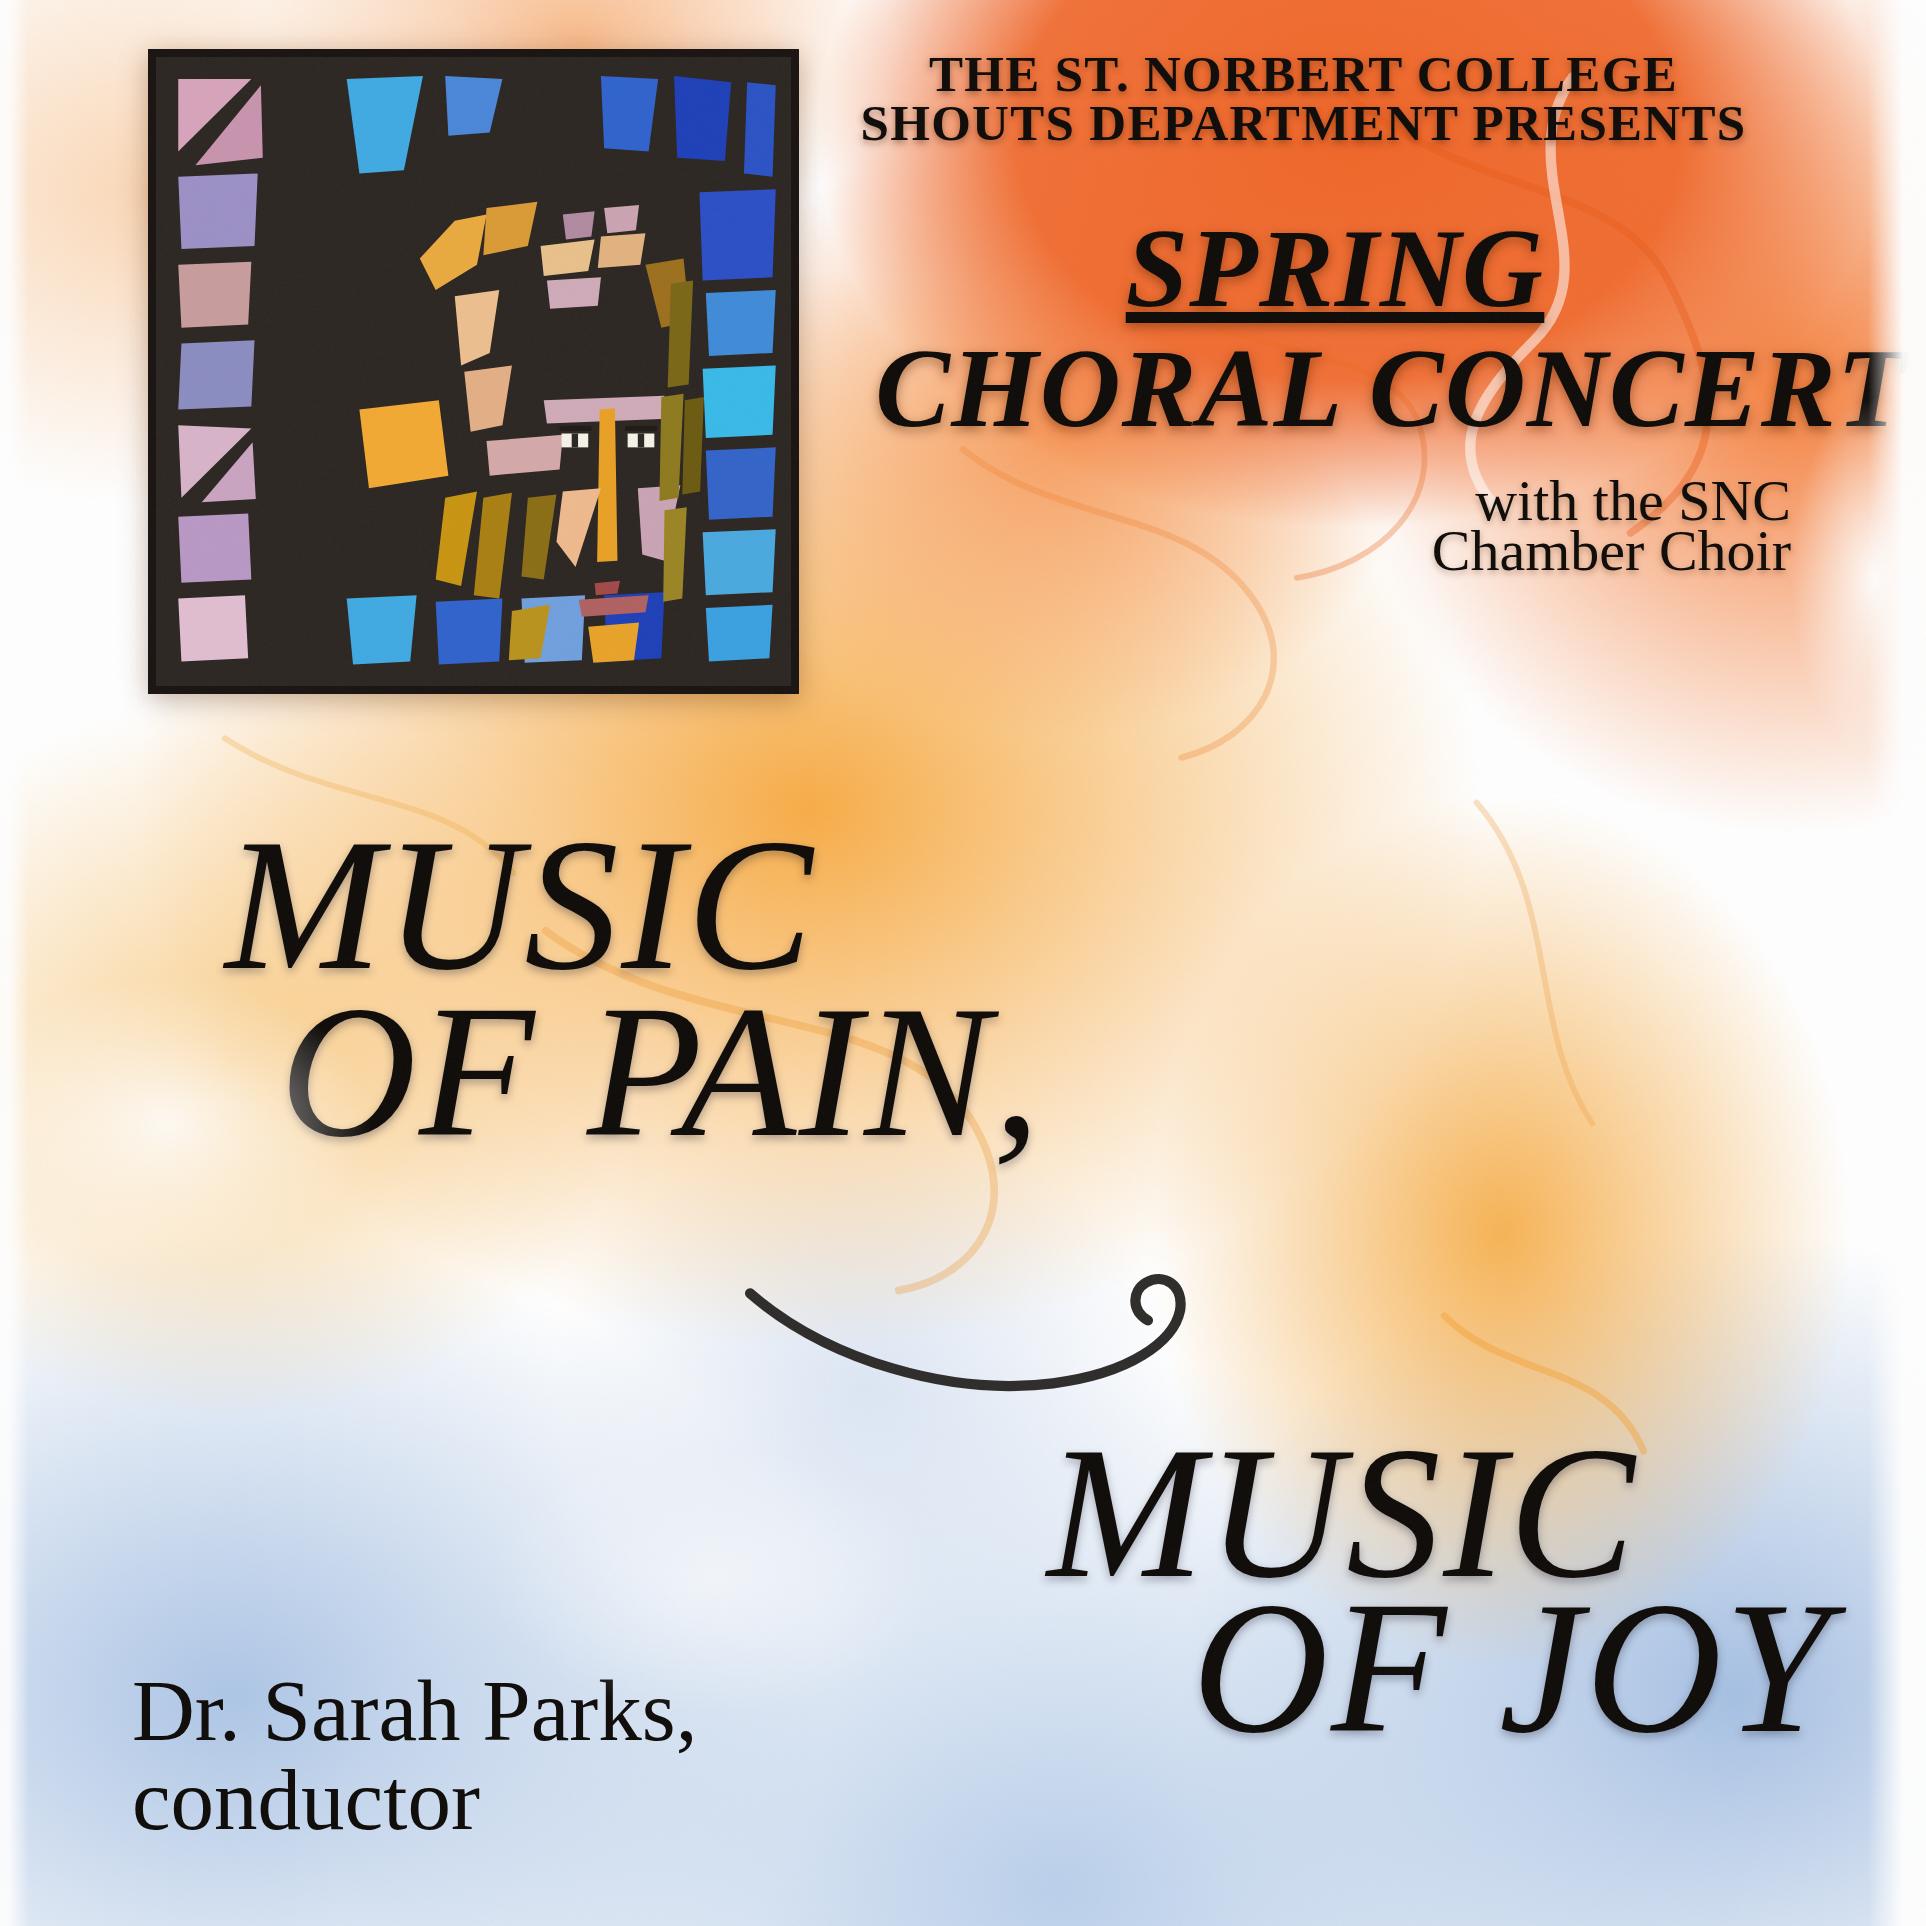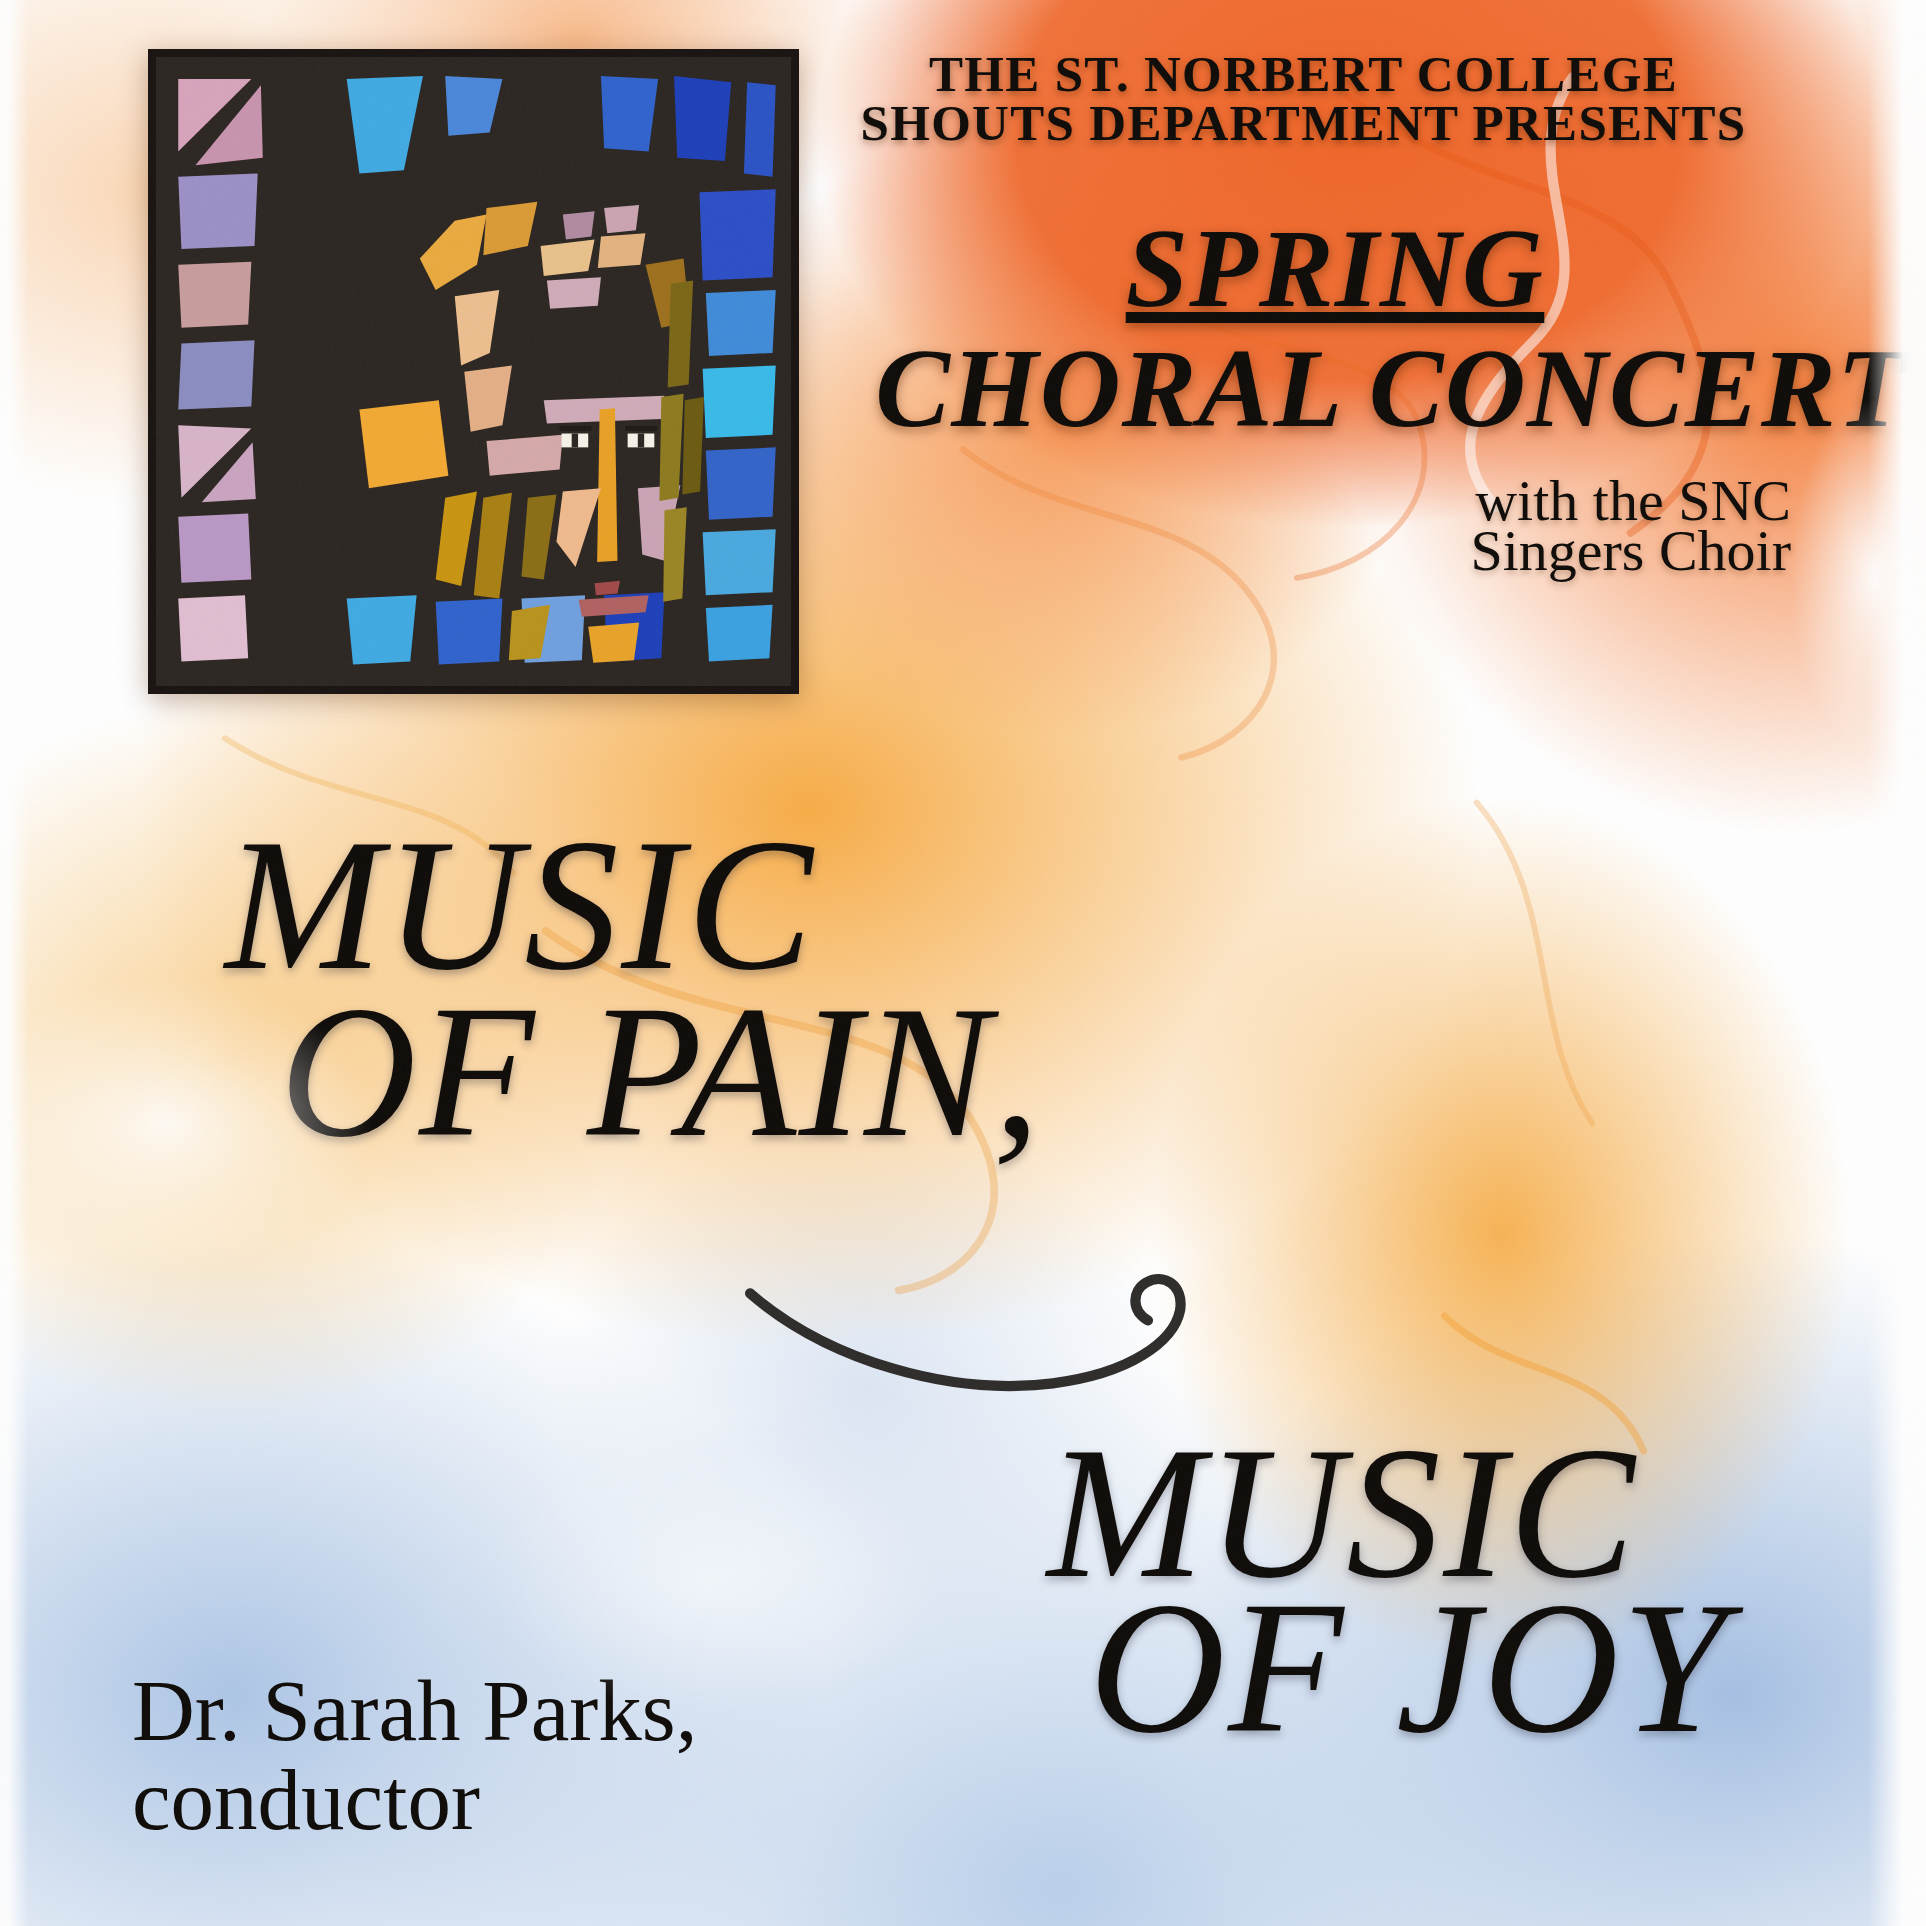--- a/index.html
+++ b/index.html
@@ -54,21 +54,21 @@
     font-size:58px;line-height:.87;font-weight:normal;white-space:normal;
     text-shadow:0 2.6px 6.4px rgba(90,40,0,.35);
   }
   .theme{
     font-size:189px;font-style:italic;letter-spacing:2.6px;
     text-shadow:0 3.9px 9px rgba(30,30,50,.35);
   }
   .theme-cries {left:225px; top:796px;}
   .theme-ofpain{left:280px; top:963px;}
   .theme-shouts{left:1047px;top:1404px;}
-  .theme-ofjoy {left:1089px;top:1559px;}
+  .theme-ofjoy {left:1192px;top:1559px;}
   .credit{
     left:132px;top:1667px;font-size:87px;line-height:1.02;white-space:normal;
   }
   .flourish{position:absolute;left:745px;top:1258px;width:494px;height:180px;}
   .swirls,.grain{position:absolute;left:0;top:0;width:1926px;height:1926px;pointer-events:none;}
   .grain{opacity:.05;}
 </style>
 </head>
 <body>
 
@@ -170,21 +170,21 @@
   <div class="txt presenter">
     <div>THE ST. NORBERT COLLEGE</div>
     <div>SHOUTS DEPARTMENT PRESENTS</div>
   </div>
 
   <div class="txt title-line title-1">SPRING</div>
   <div class="txt title-line title-2">CHORAL CONCERT</div>
 
   <div class="txt subtitle">
     <div>with the SNC</div>
-    <div>Singers Choir</div>
+    <div>Chamber Choir</div>
   </div>
 
   <div class="txt theme theme-cries">MUSIC</div>
   <div class="txt theme theme-ofpain">OF PAIN,</div>
 
   <svg class="flourish" viewBox="0 0 770 280">
     <path d="M 8 55 C 130 160, 320 215, 480 195 C 600 180, 668 130, 678 82 C 685 42, 652 22, 625 38 C 603 51, 602 82, 628 97" fill="none" stroke="#2d2b29" stroke-width="16" stroke-linecap="round"></path>
     <path d="M 8 55 C 130 160, 320 215, 480 195" fill="none" stroke="#2d2b29" stroke-width="8" stroke-linecap="round"></path>
   </svg>
 

